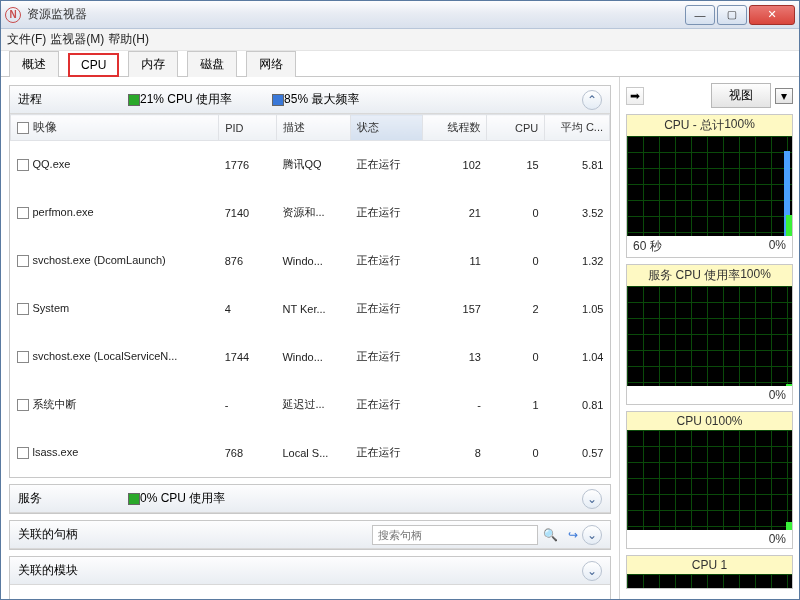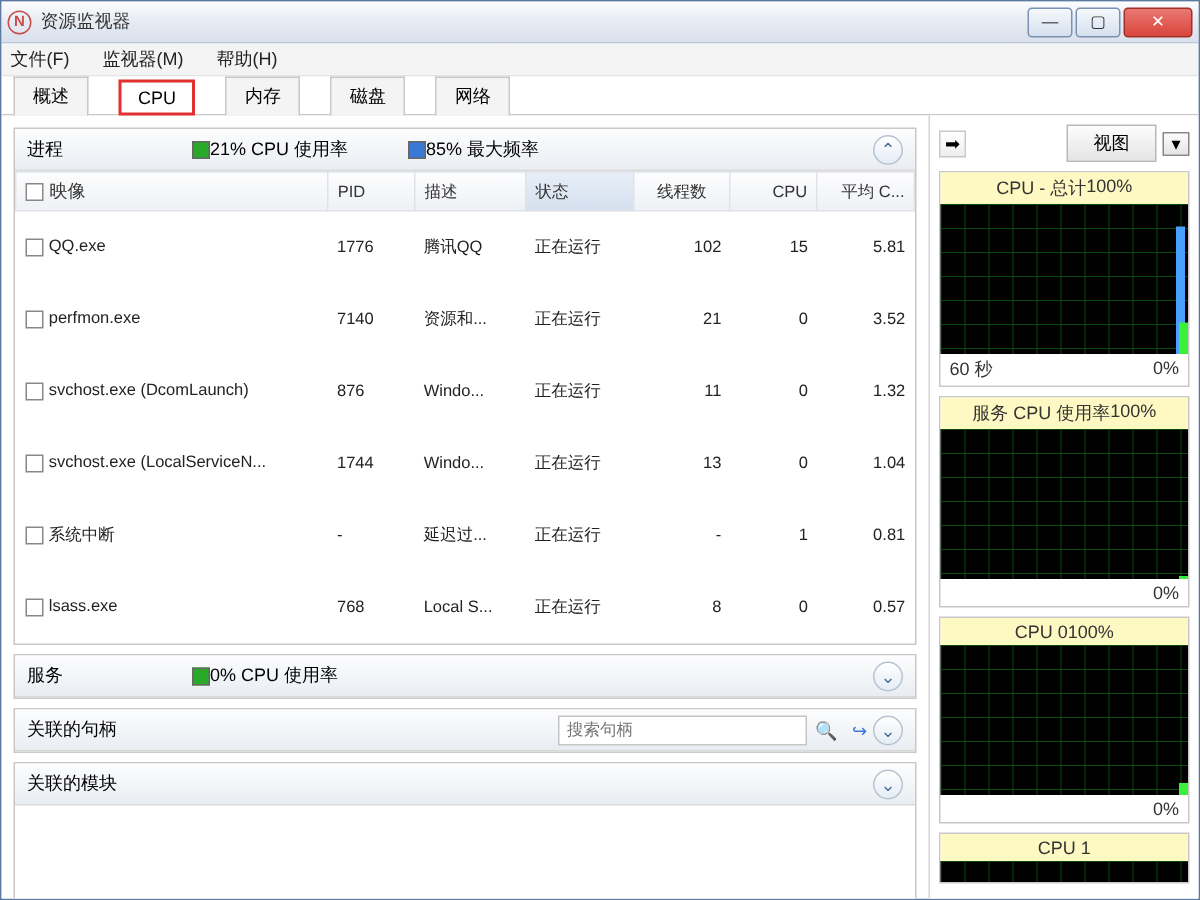--- a/index.html
+++ b/index.html
@@ -3,24 +3,24 @@
 <meta charset="utf-8">
 <style>
 *{box-sizing:border-box;margin:0;padding:0;font-family:"Microsoft YaHei","Segoe UI",Tahoma,sans-serif;font-size:12px}
 body{background:#fff;width:800px;height:600px;overflow:hidden;border:1px solid #5a7aa0}
 .titlebar{height:28px;background:linear-gradient(#fdfdfe,#e8ecf3 45%,#d9e1ed);display:flex;align-items:center;padding:0 4px;border-bottom:1px solid #b8c6d9}
 .titlebar .ticon{width:16px;height:16px;border:1px solid #c84c4c;border-radius:50%;margin-right:6px;display:flex;align-items:center;justify-content:center;color:#c84c4c;font-weight:bold;font-size:10px}
 .titlebar .ttext{flex:1;color:#333}
 .winbtns{display:flex;gap:2px}
 .winbtn{width:30px;height:20px;border:1px solid #7a92b2;border-radius:3px;background:linear-gradient(#f5f8fc,#d5e0ef);display:flex;align-items:center;justify-content:center;font-size:11px;color:#333}
 .winbtn.close{width:46px;background:linear-gradient(#e97873,#d9453c);color:#fff;border-color:#a0302a}
-.menubar{height:22px;background:#f4f4f4;display:flex;align-items:center;padding:0 6px;gap:22px;border-bottom:1px solid #e4e4e4}
+.menubar{height:22px;background:#f4f4f4;display:flex;align-items:center;padding:0 6px;gap:4px;border-bottom:1px solid #e4e4e4}
 .menubar span{color:#222}
 .tabbar{height:26px;background:#fff;display:flex;align-items:flex-end;padding:0 8px;border-bottom:1px solid #c8c8c8}
-.tab{padding:4px 12px;border:1px solid #c8c8c8;border-bottom:none;background:#f4f4f4;margin-right:20px;position:relative;top:1px}
+.tab{padding:4px 12px;border:1px solid #c8c8c8;border-bottom:none;background:#f4f4f4;margin-right:9px;position:relative;top:1px}
 .tab.active{background:#fff;border-bottom:1px solid #fff}
 .tab.hl{border:2px solid #e03030;padding:3px 11px}
 .content{display:flex;height:calc(600px - 28px - 22px - 26px);background:#fff}
 .left{flex:1;padding:8px;overflow:hidden}
 .right{width:180px;border-left:1px solid #d4d4d4;padding:6px 6px;background:#fff;overflow:hidden}
 .panel{border:1px solid #c8c8c8;margin-bottom:6px;background:#fff}
 .phdr{height:28px;background:linear-gradient(#fdfdfe,#e9edf2);display:flex;align-items:center;padding:0 8px;border-bottom:1px solid #d8d8d8}
 .phdr .ptitle{width:110px;font-weight:normal}
 .phdr .pmeter{display:flex;align-items:center;gap:0;margin-right:40px}
 .sq{width:12px;height:12px;border:1px solid #666}
@@ -92,21 +92,21 @@
         </span>
         <span class="pexp">⌃</span>
       </div>
       <table class="tbl">
         <thead>
             <tr>
           <th style="width:180px"><span class="chk"></span><span>映像</span></th>
           <th style="width:50px">PID</th>
           <th style="width:64px">描述</th>
           <th class="sorted" style="width:62px">状态</th>
-          <th style="width:56px;text-align:center">线程数</th>
+          <th style="width:56px;text-align:right">线程数</th>
           <th style="width:50px;text-align:right">CPU</th>
           <th style="width:56px;text-align:right">平均 C...</th>
         </tr>
           </thead>
         <tbody id="proc-body">
             <tr>
               <td><span class="chk"></span>QQ.exe</td>
               <td>1776</td>
               <td>腾讯QQ</td>
               <td>正在运行</td>
@@ -124,20 +124,29 @@
               <td class="num">3.52</td>
             </tr>
             <tr>
               <td><span class="chk"></span>svchost.exe (DcomLaunch)</td>
               <td>876</td>
               <td>Windo...</td>
               <td>正在运行</td>
               <td class="num">11</td>
               <td class="num">0</td>
               <td class="num">1.32</td>
+            </tr>
+            <tr>
+              <td><span class="chk"></span>System</td>
+              <td>4</td>
+              <td>NT Ker...</td>
+              <td>正在运行</td>
+              <td class="num">157</td>
+              <td class="num">2</td>
+              <td class="num">1.05</td>
             </tr>
             <tr>
               <td><span class="chk"></span>svchost.exe (LocalServiceN...</td>
               <td>1744</td>
               <td>Windo...</td>
               <td>正在运行</td>
               <td class="num">13</td>
               <td class="num">0</td>
               <td class="num">1.04</td>
             </tr>

